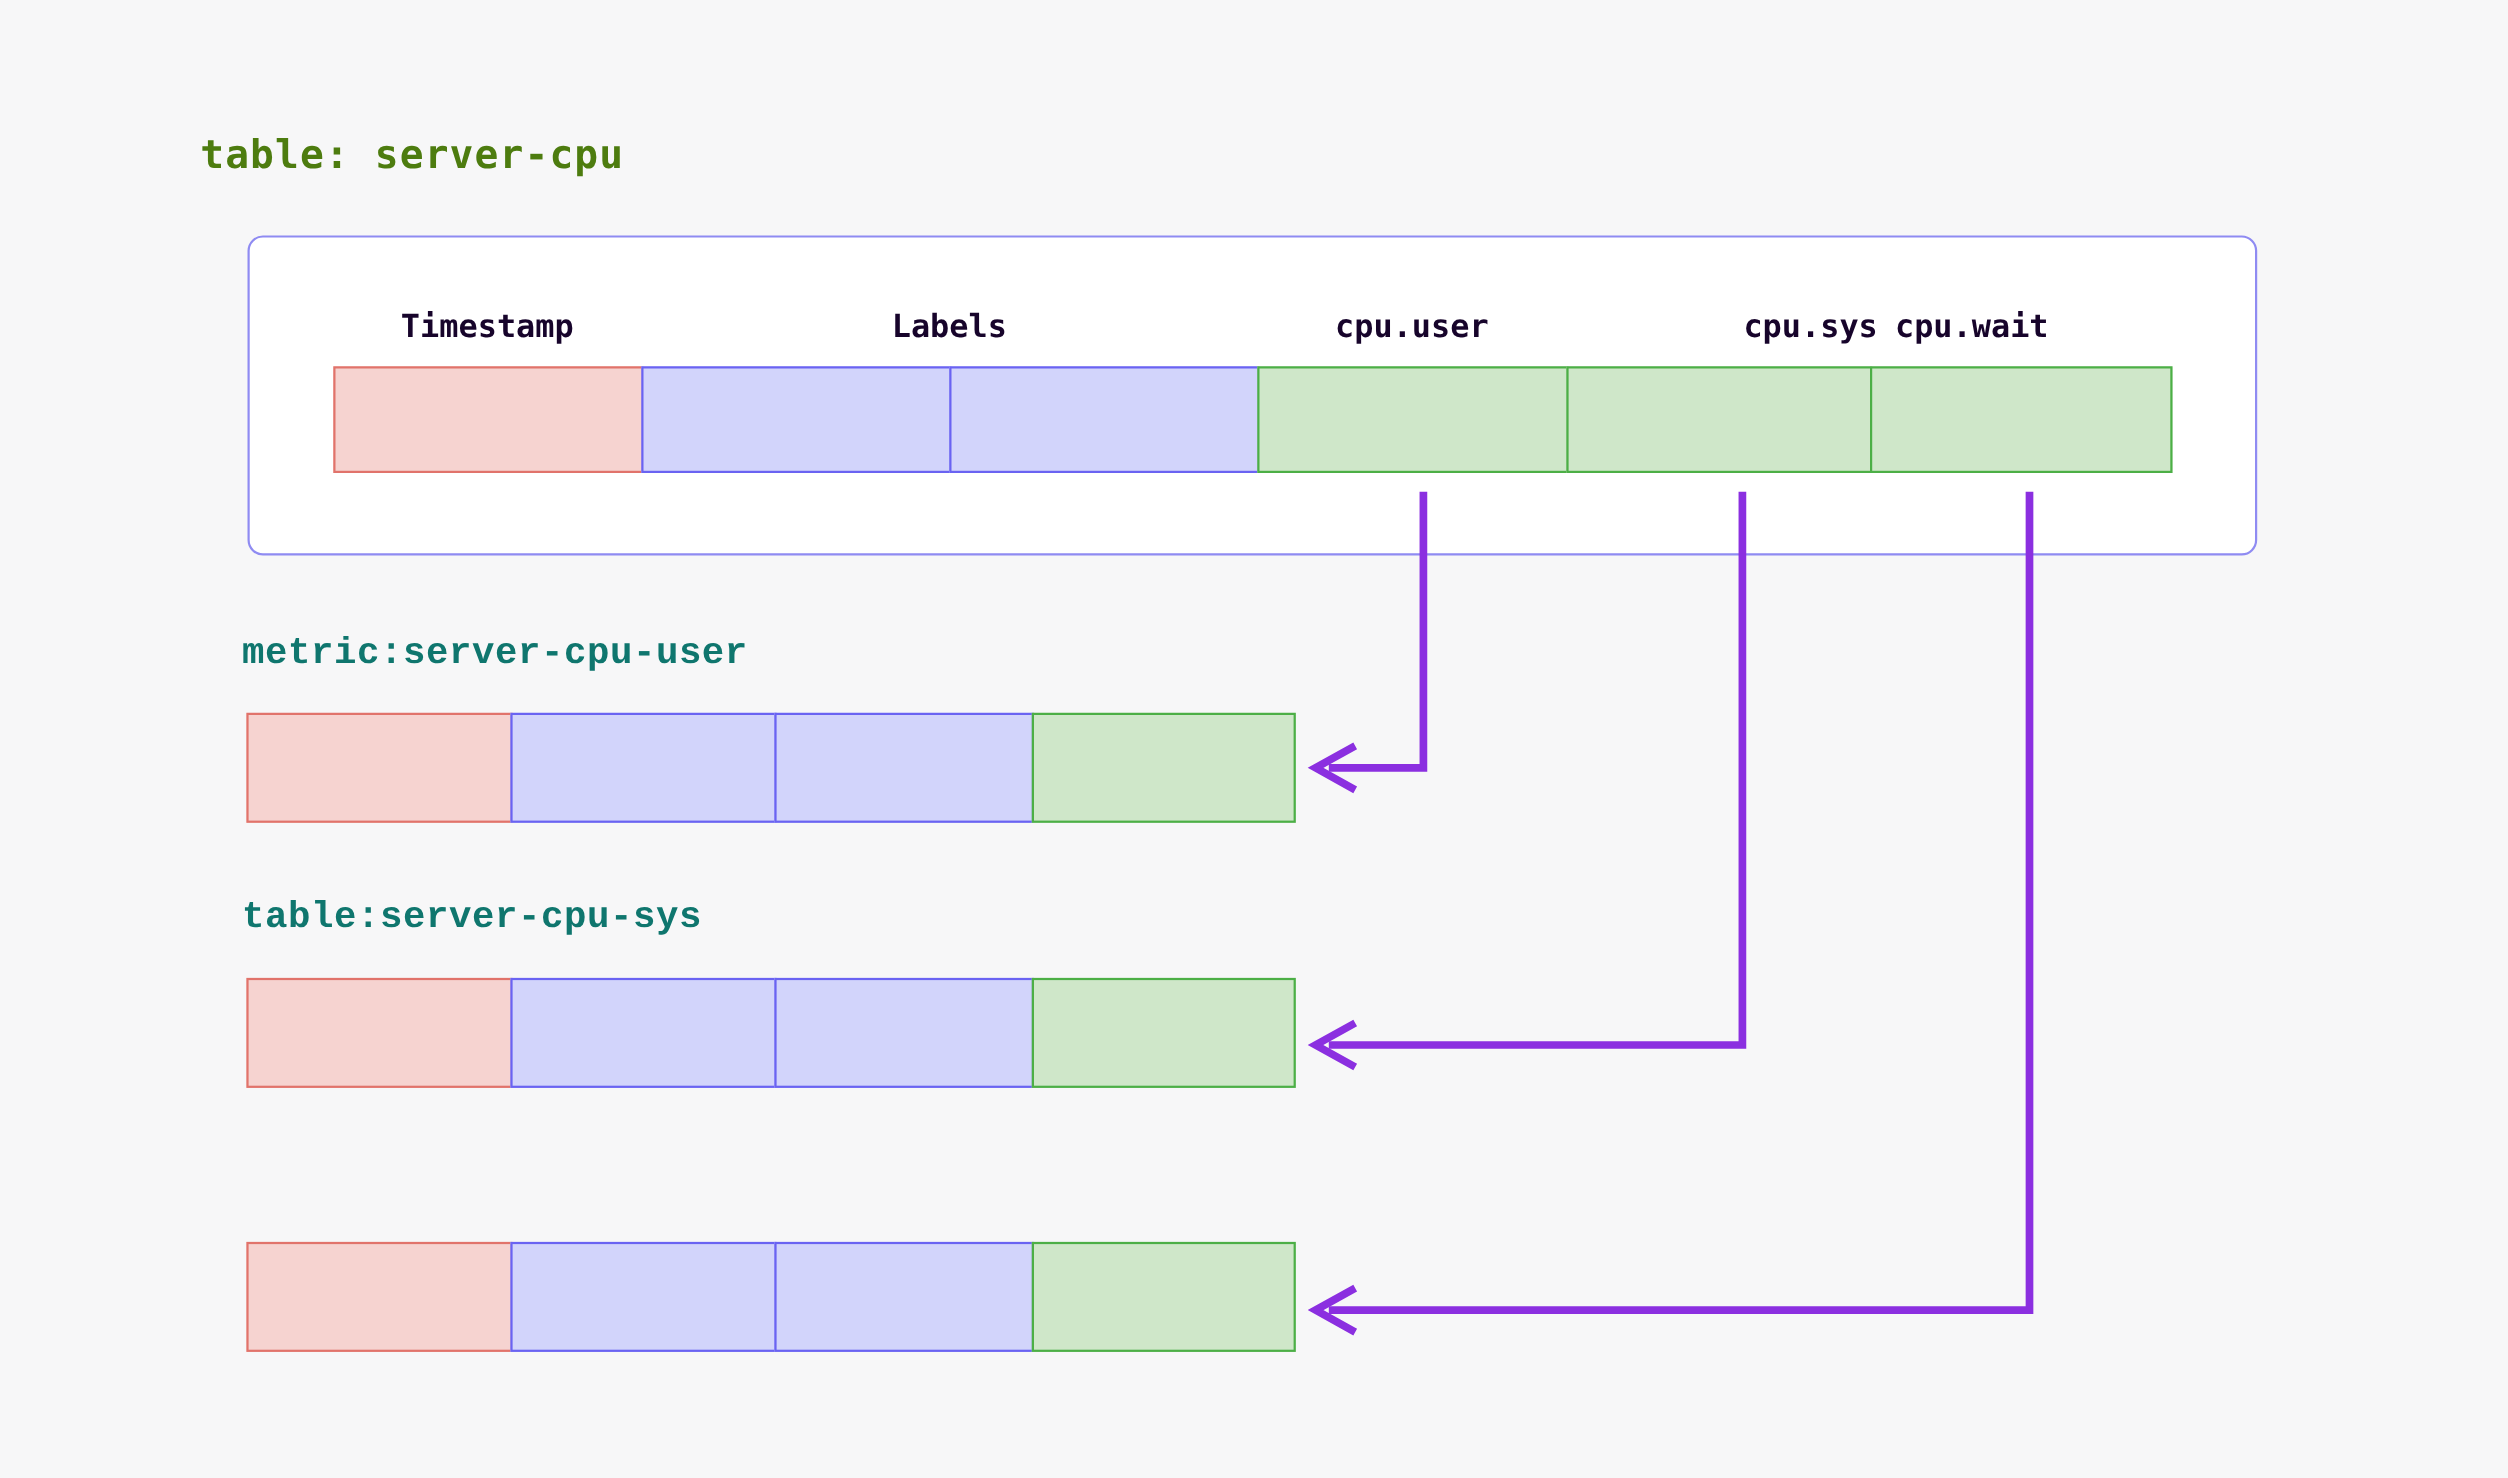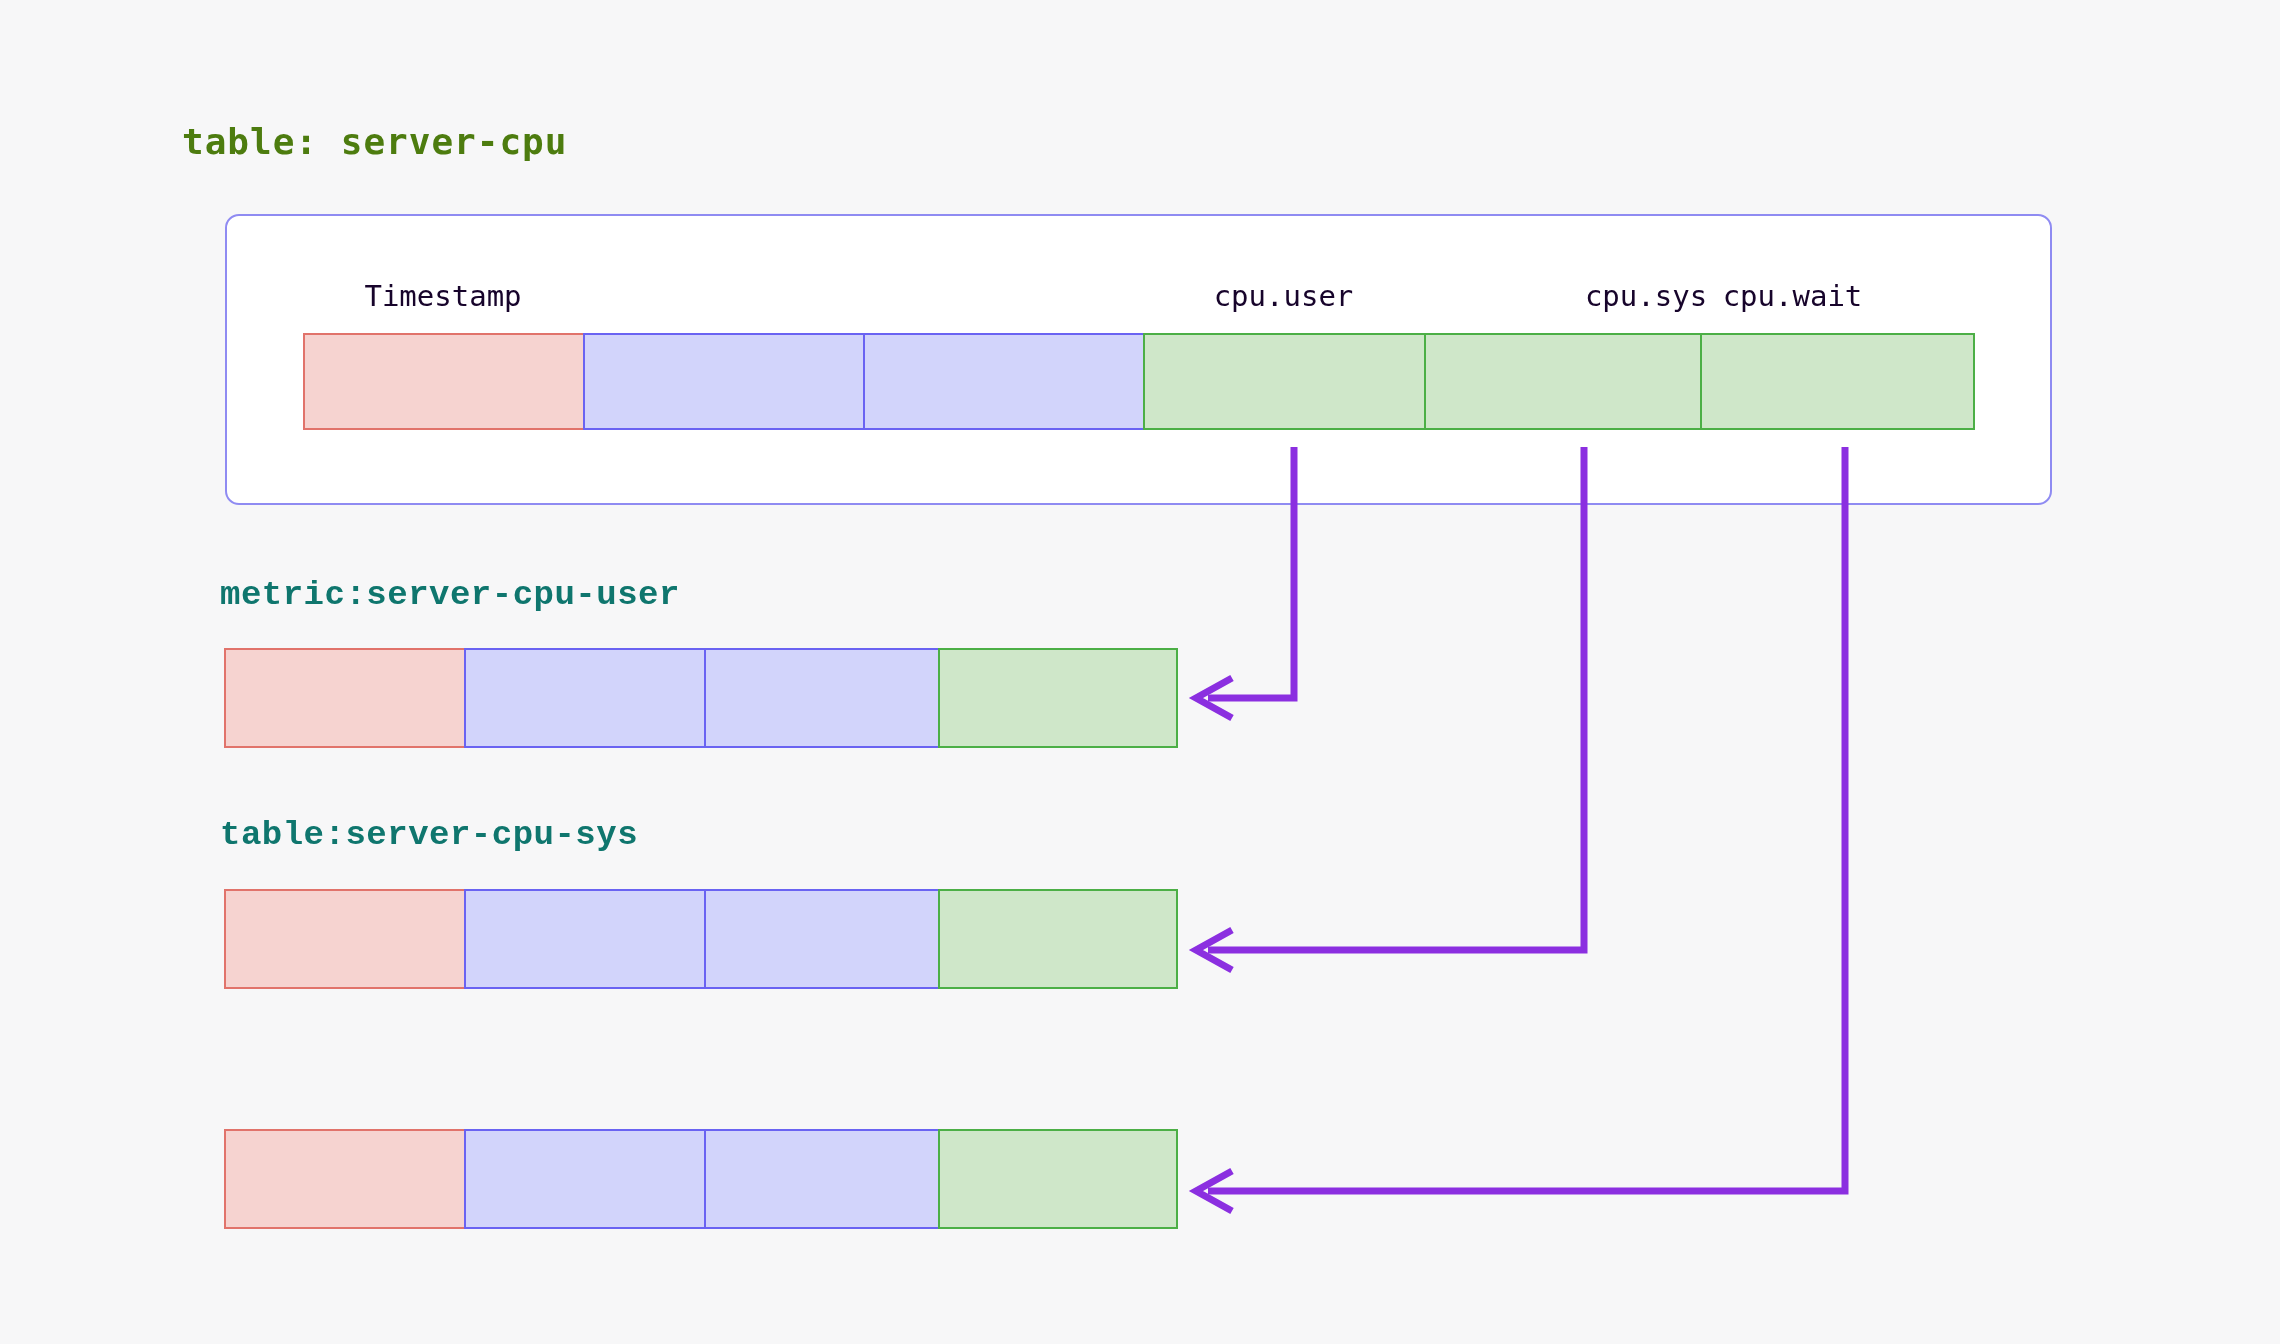--- a/index.html
+++ b/index.html
@@ -55,21 +55,21 @@
     border: 2px solid #8f8bf2;
     border-radius: 14px;
     box-sizing: border-box;
   }
 
   
   .col-header {
     position: absolute;
     font-family: "DejaVu Sans Mono", monospace;
     font-size: 29px;
-    font-weight: normal;
+    font-weight: bold;
     color: #17042b;
     text-align: center;
     white-space: nowrap;
     top: 279px;
   }
 
   
   .cell {
     position: absolute;
     box-sizing: border-box;
@@ -92,20 +92,21 @@
 </head>
 <body>
 
 <div id="canvas">
 
   <div class="title-table">table: server-cpu</div>
 
   <div class="table-card"></div>
 
   <div class="col-header" style="left:303px; width:280px;">Timestamp</div>
+  <div class="col-header" style="left:583px; width:560px;">Labels</div>
   <div class="col-header" style="left:1143px; width:281px;">cpu.user</div>
   <div class="col-header" style="left:1508px; width:276px;">cpu.sys</div>
   <div class="col-header" style="left:1656px; width:273px;">cpu.wait</div>
 
   <div class="cell cell-pink" style="left:303px;  top:333px; width:282px; height:97px;"></div>
   <div class="cell cell-blue" style="left:583px;  top:333px; width:282px; height:97px;"></div>
   <div class="cell cell-blue" style="left:863px;  top:333px; width:282px; height:97px;"></div>
   <div class="cell cell-green" style="left:1143px; top:333px; width:283px; height:97px;"></div>
   <div class="cell cell-green" style="left:1424px; top:333px; width:278px; height:97px;"></div>
   <div class="cell cell-green" style="left:1700px; top:333px; width:275px; height:97px;"></div>

